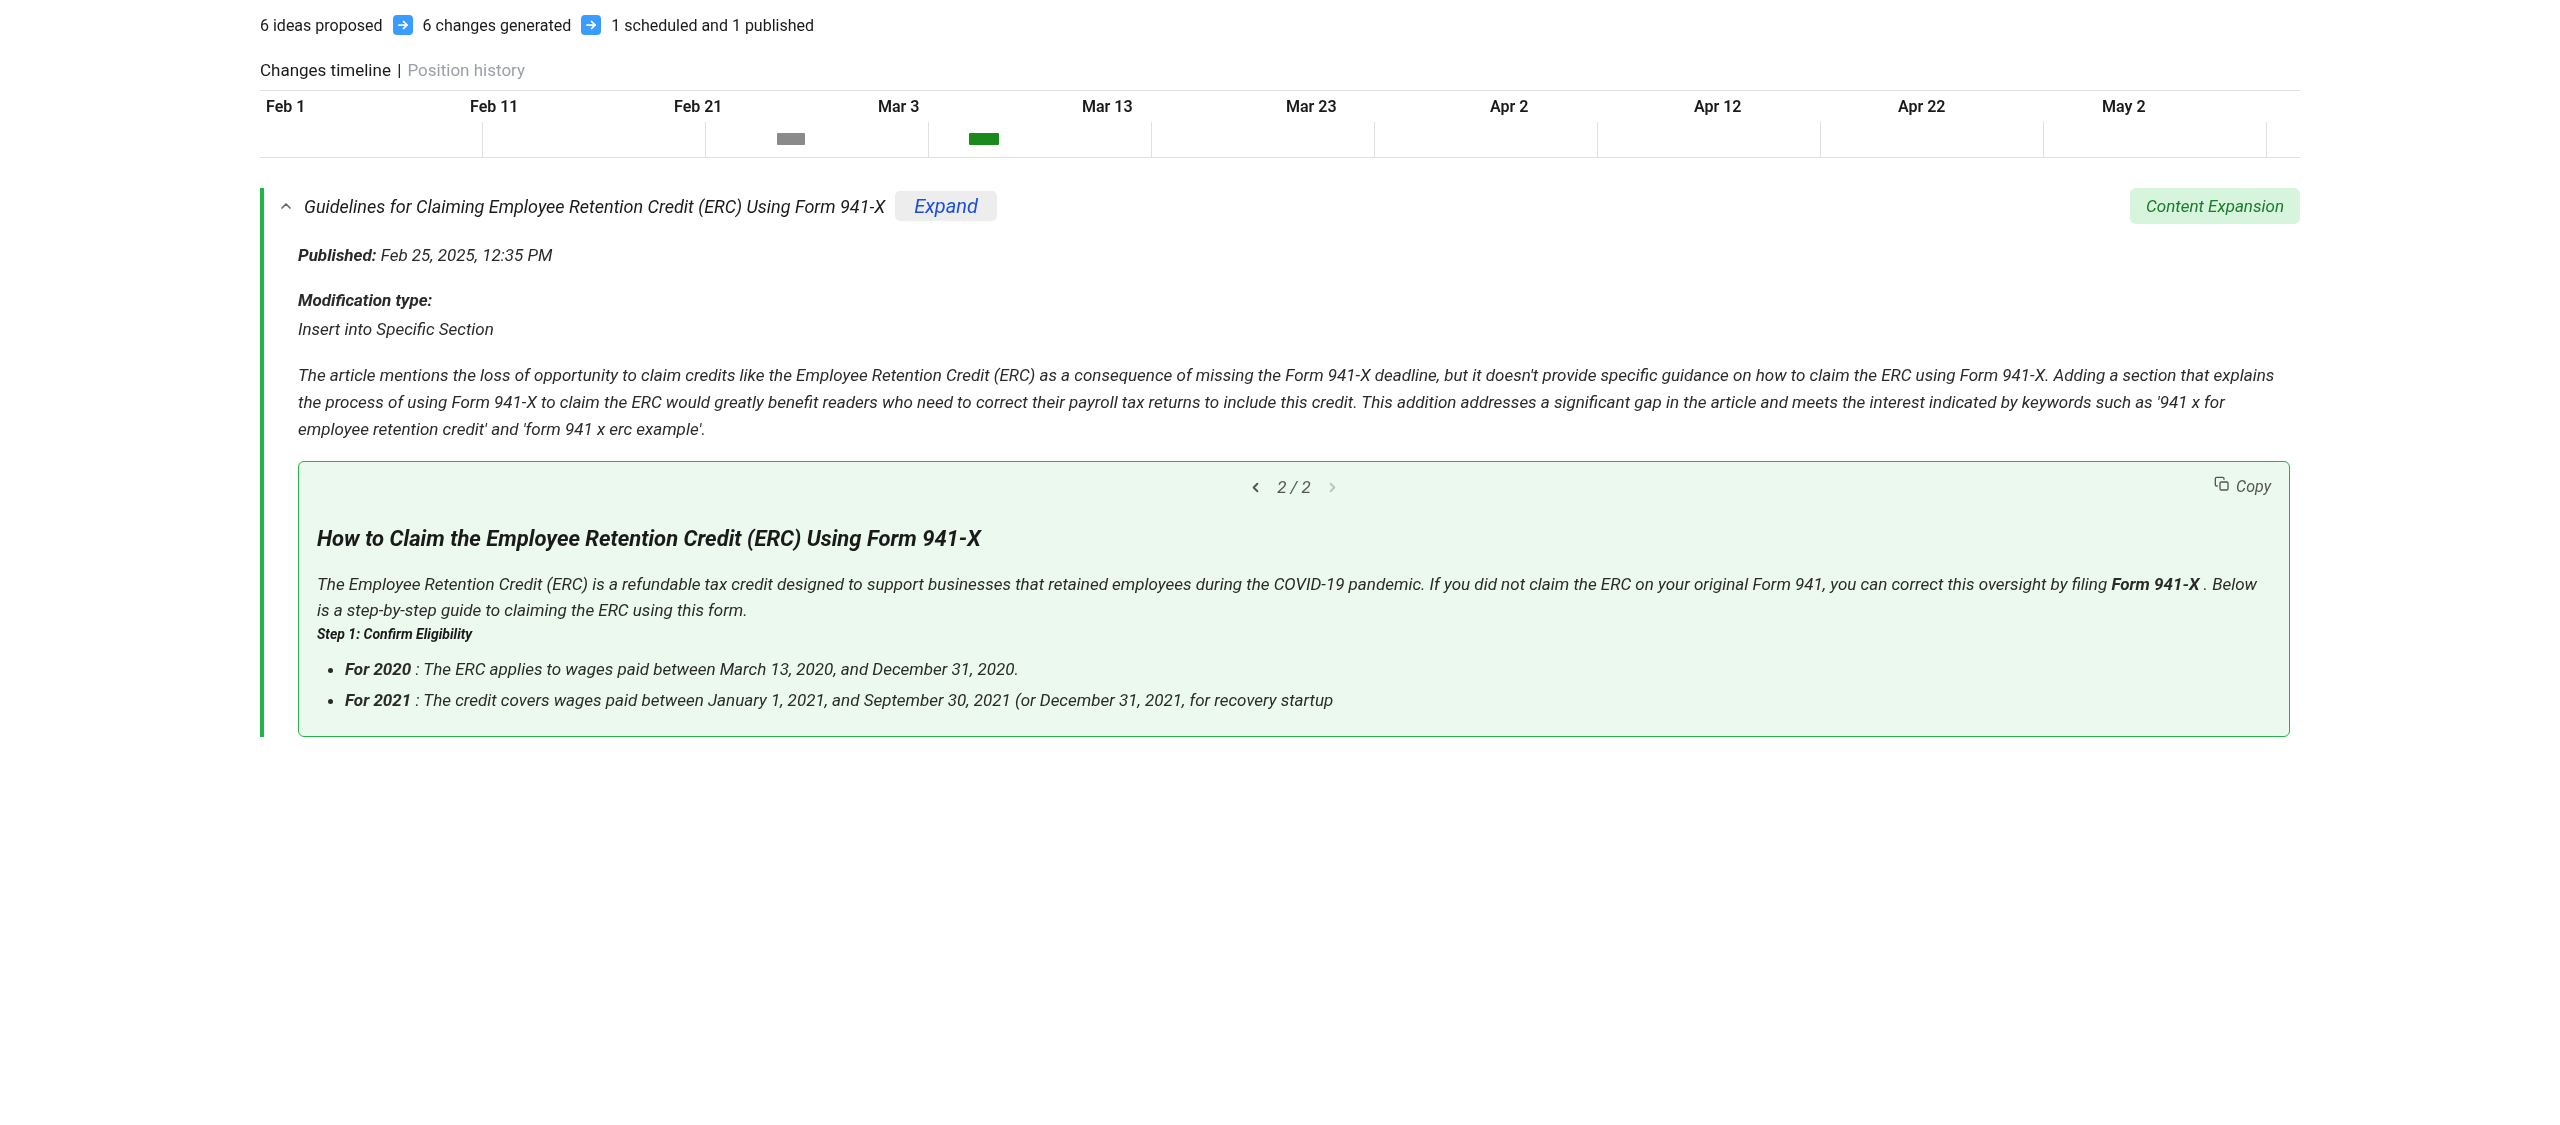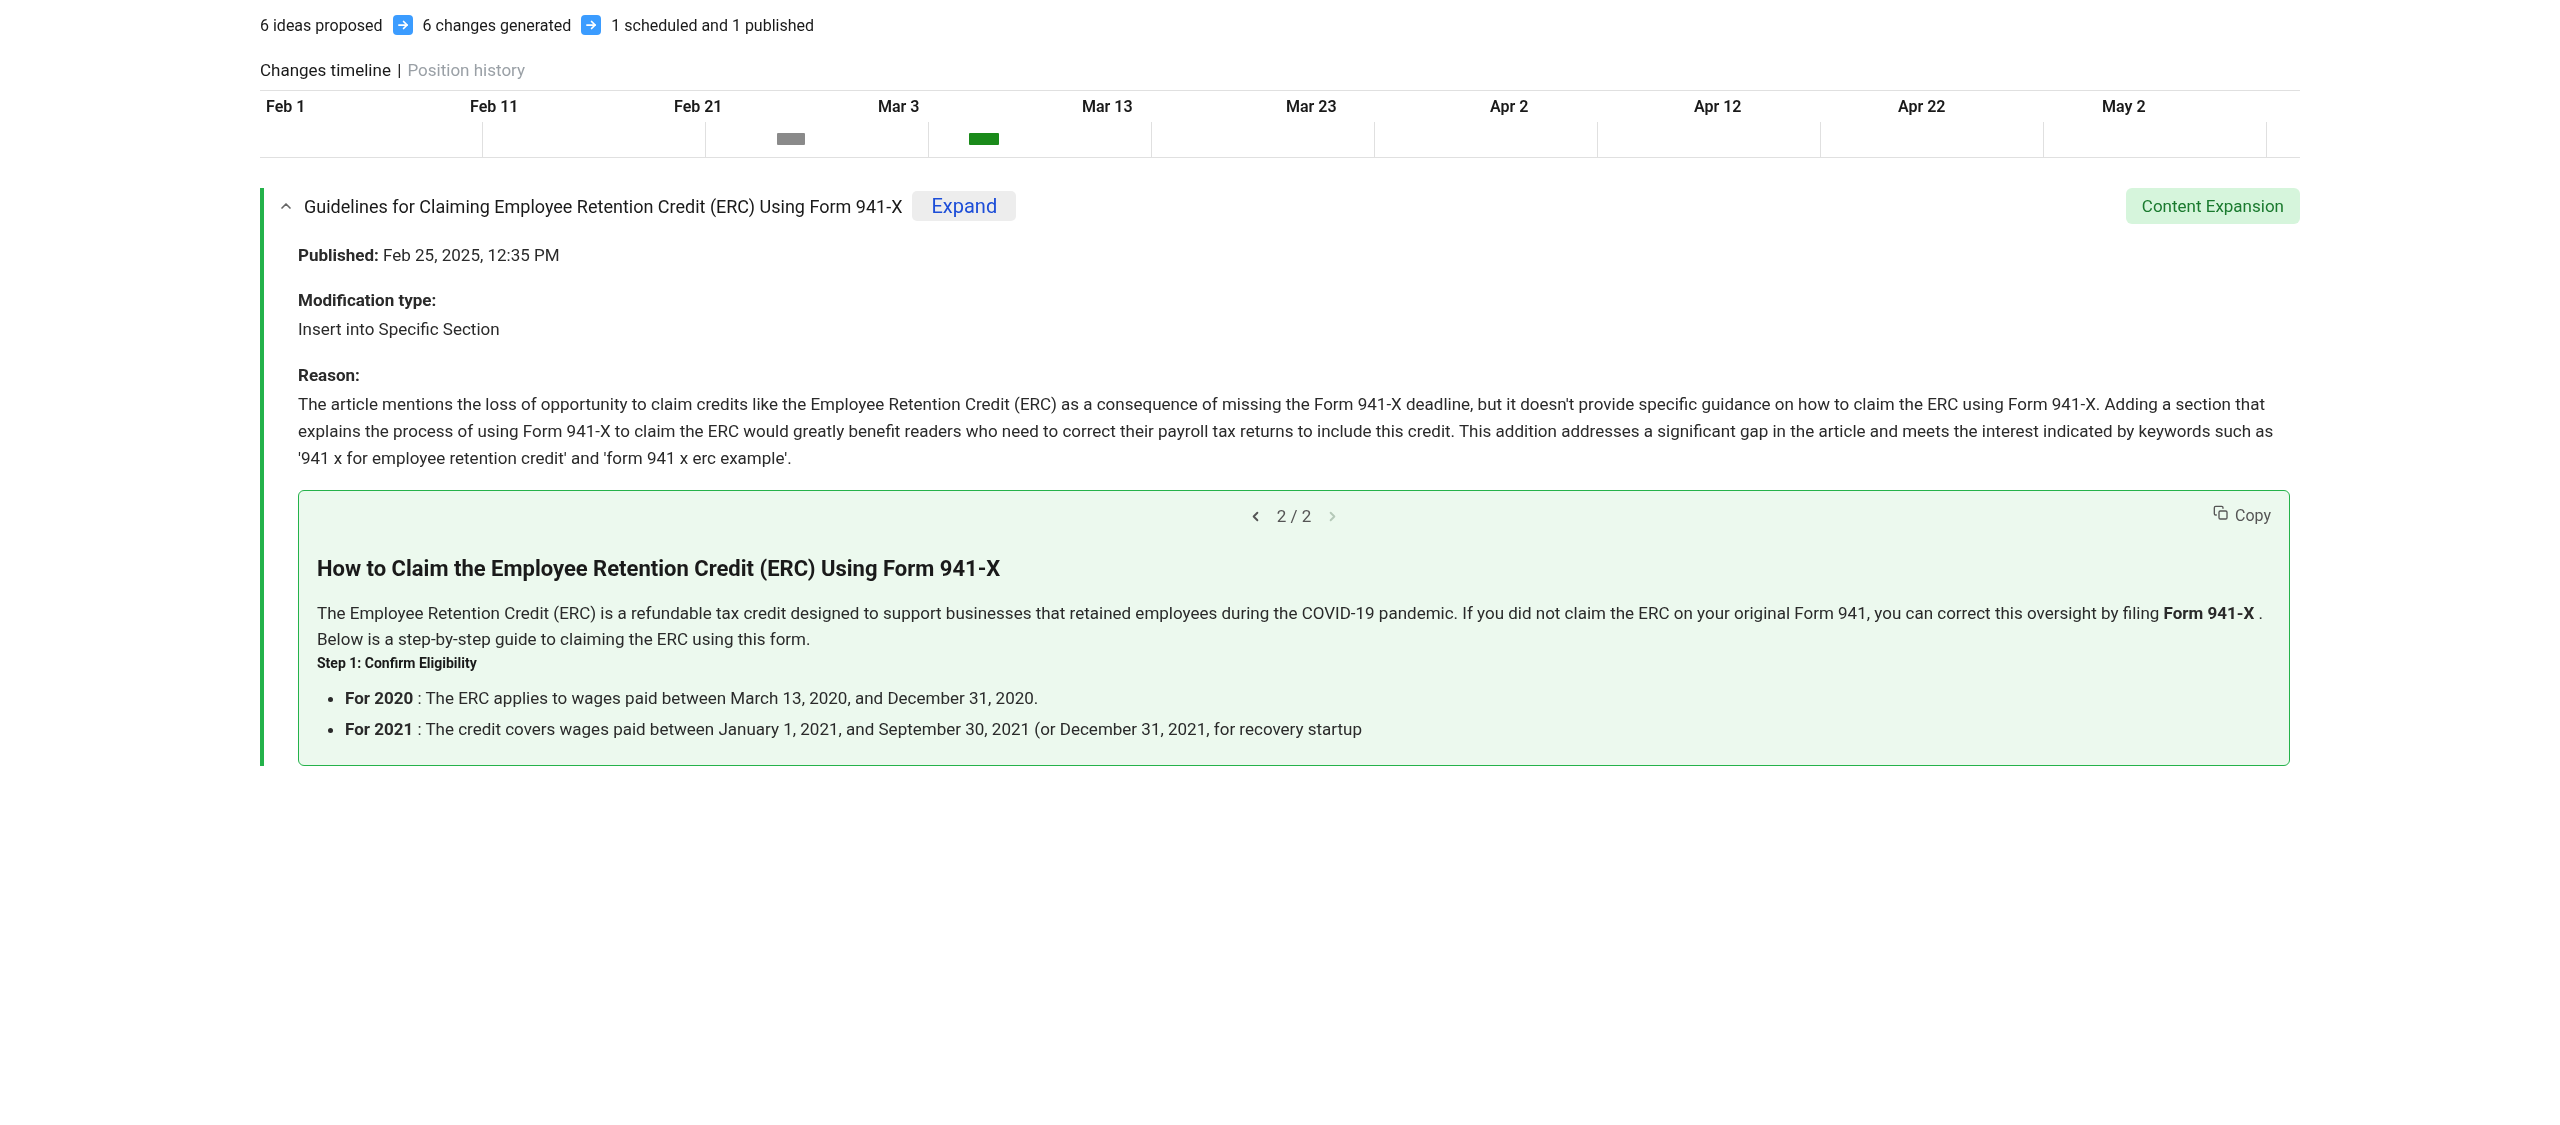--- a/index.html
+++ b/index.html
@@ -65,20 +65,21 @@
       height: 12px;
       top: 11px;
       border-radius: 1px;
     }
     .bar-gray { background: #8a8a8a; left: 32%; width: 28px; }
     .bar-green { background: #1a8a1a; left: 18%; width: 30px; }
     
     .card {
       border-left: 4px solid #24b24a;
       padding-left: 14px;
+      font-style: italic;
     }
     .card-header {
       display: flex;
       align-items: center;
       justify-content: space-between;
       gap: 10px;
     }
     .card-header-left {
       display: flex;
       align-items: center;
@@ -260,21 +261,20 @@
       <span class="label">Published:</span>
       <span>Feb 25, 2025, 12:35 PM</span>
     </div>
 
     <div class="mod-type">
       <div class="label">Modification type:</div>
       <div class="val">Insert into Specific Section</div>
     </div>
 
     <div>
-      <div class="label">Reason:</div>
       <div class="reason-text">The article mentions the loss of opportunity to claim credits like the Employee Retention Credit (ERC) as a consequence of missing the Form 941-X deadline, but it doesn't provide specific guidance on how to claim the ERC using Form 941-X. Adding a section that explains the process of using Form 941-X to claim the ERC would greatly benefit readers who need to correct their payroll tax returns to include this credit. This addition addresses a significant gap in the article and meets the interest indicated by keywords such as '941 x for employee retention credit' and 'form 941 x erc example'.</div>
     </div>
 
     <div class="content-panel">
       <div class="panel-topbar">
         <div class="pager">
           <span class="nav-chev">
             <svg viewBox="0 0 24 24" fill="none" stroke="currentColor" stroke-width="3" stroke-linecap="round" stroke-linejoin="round">
                 <polyline points="15 18 9 12 15 6"></polyline>
               </svg>

